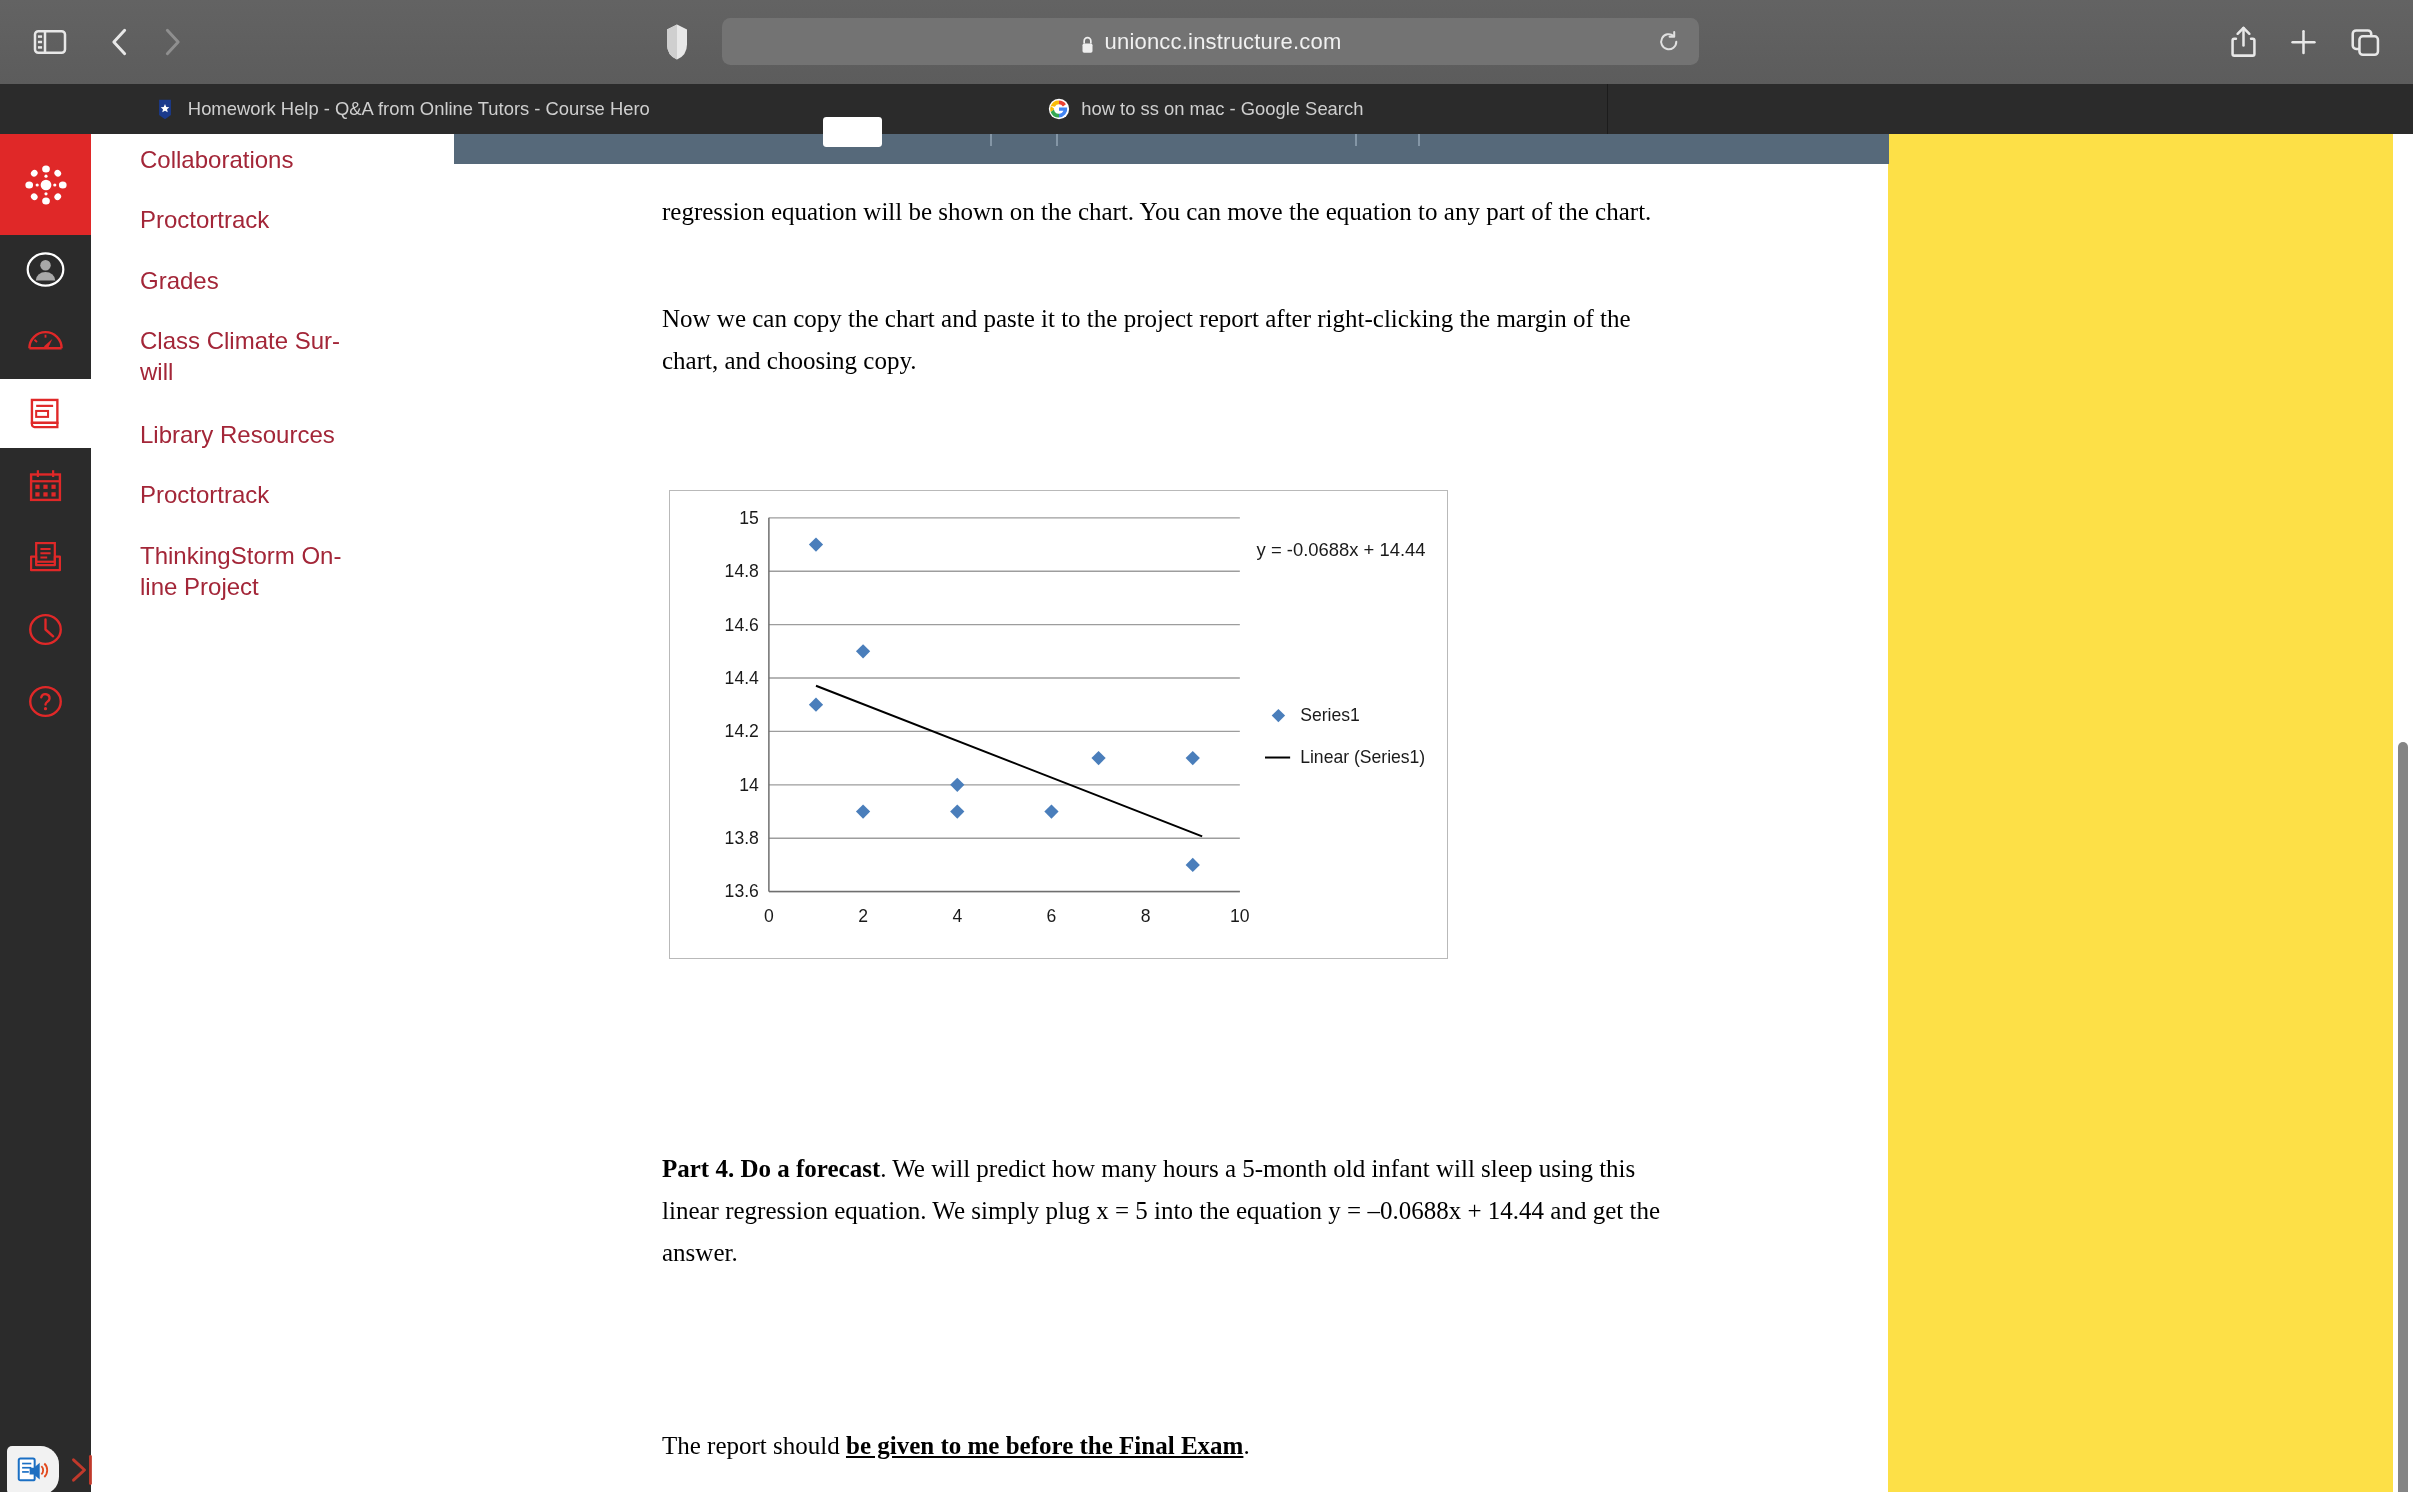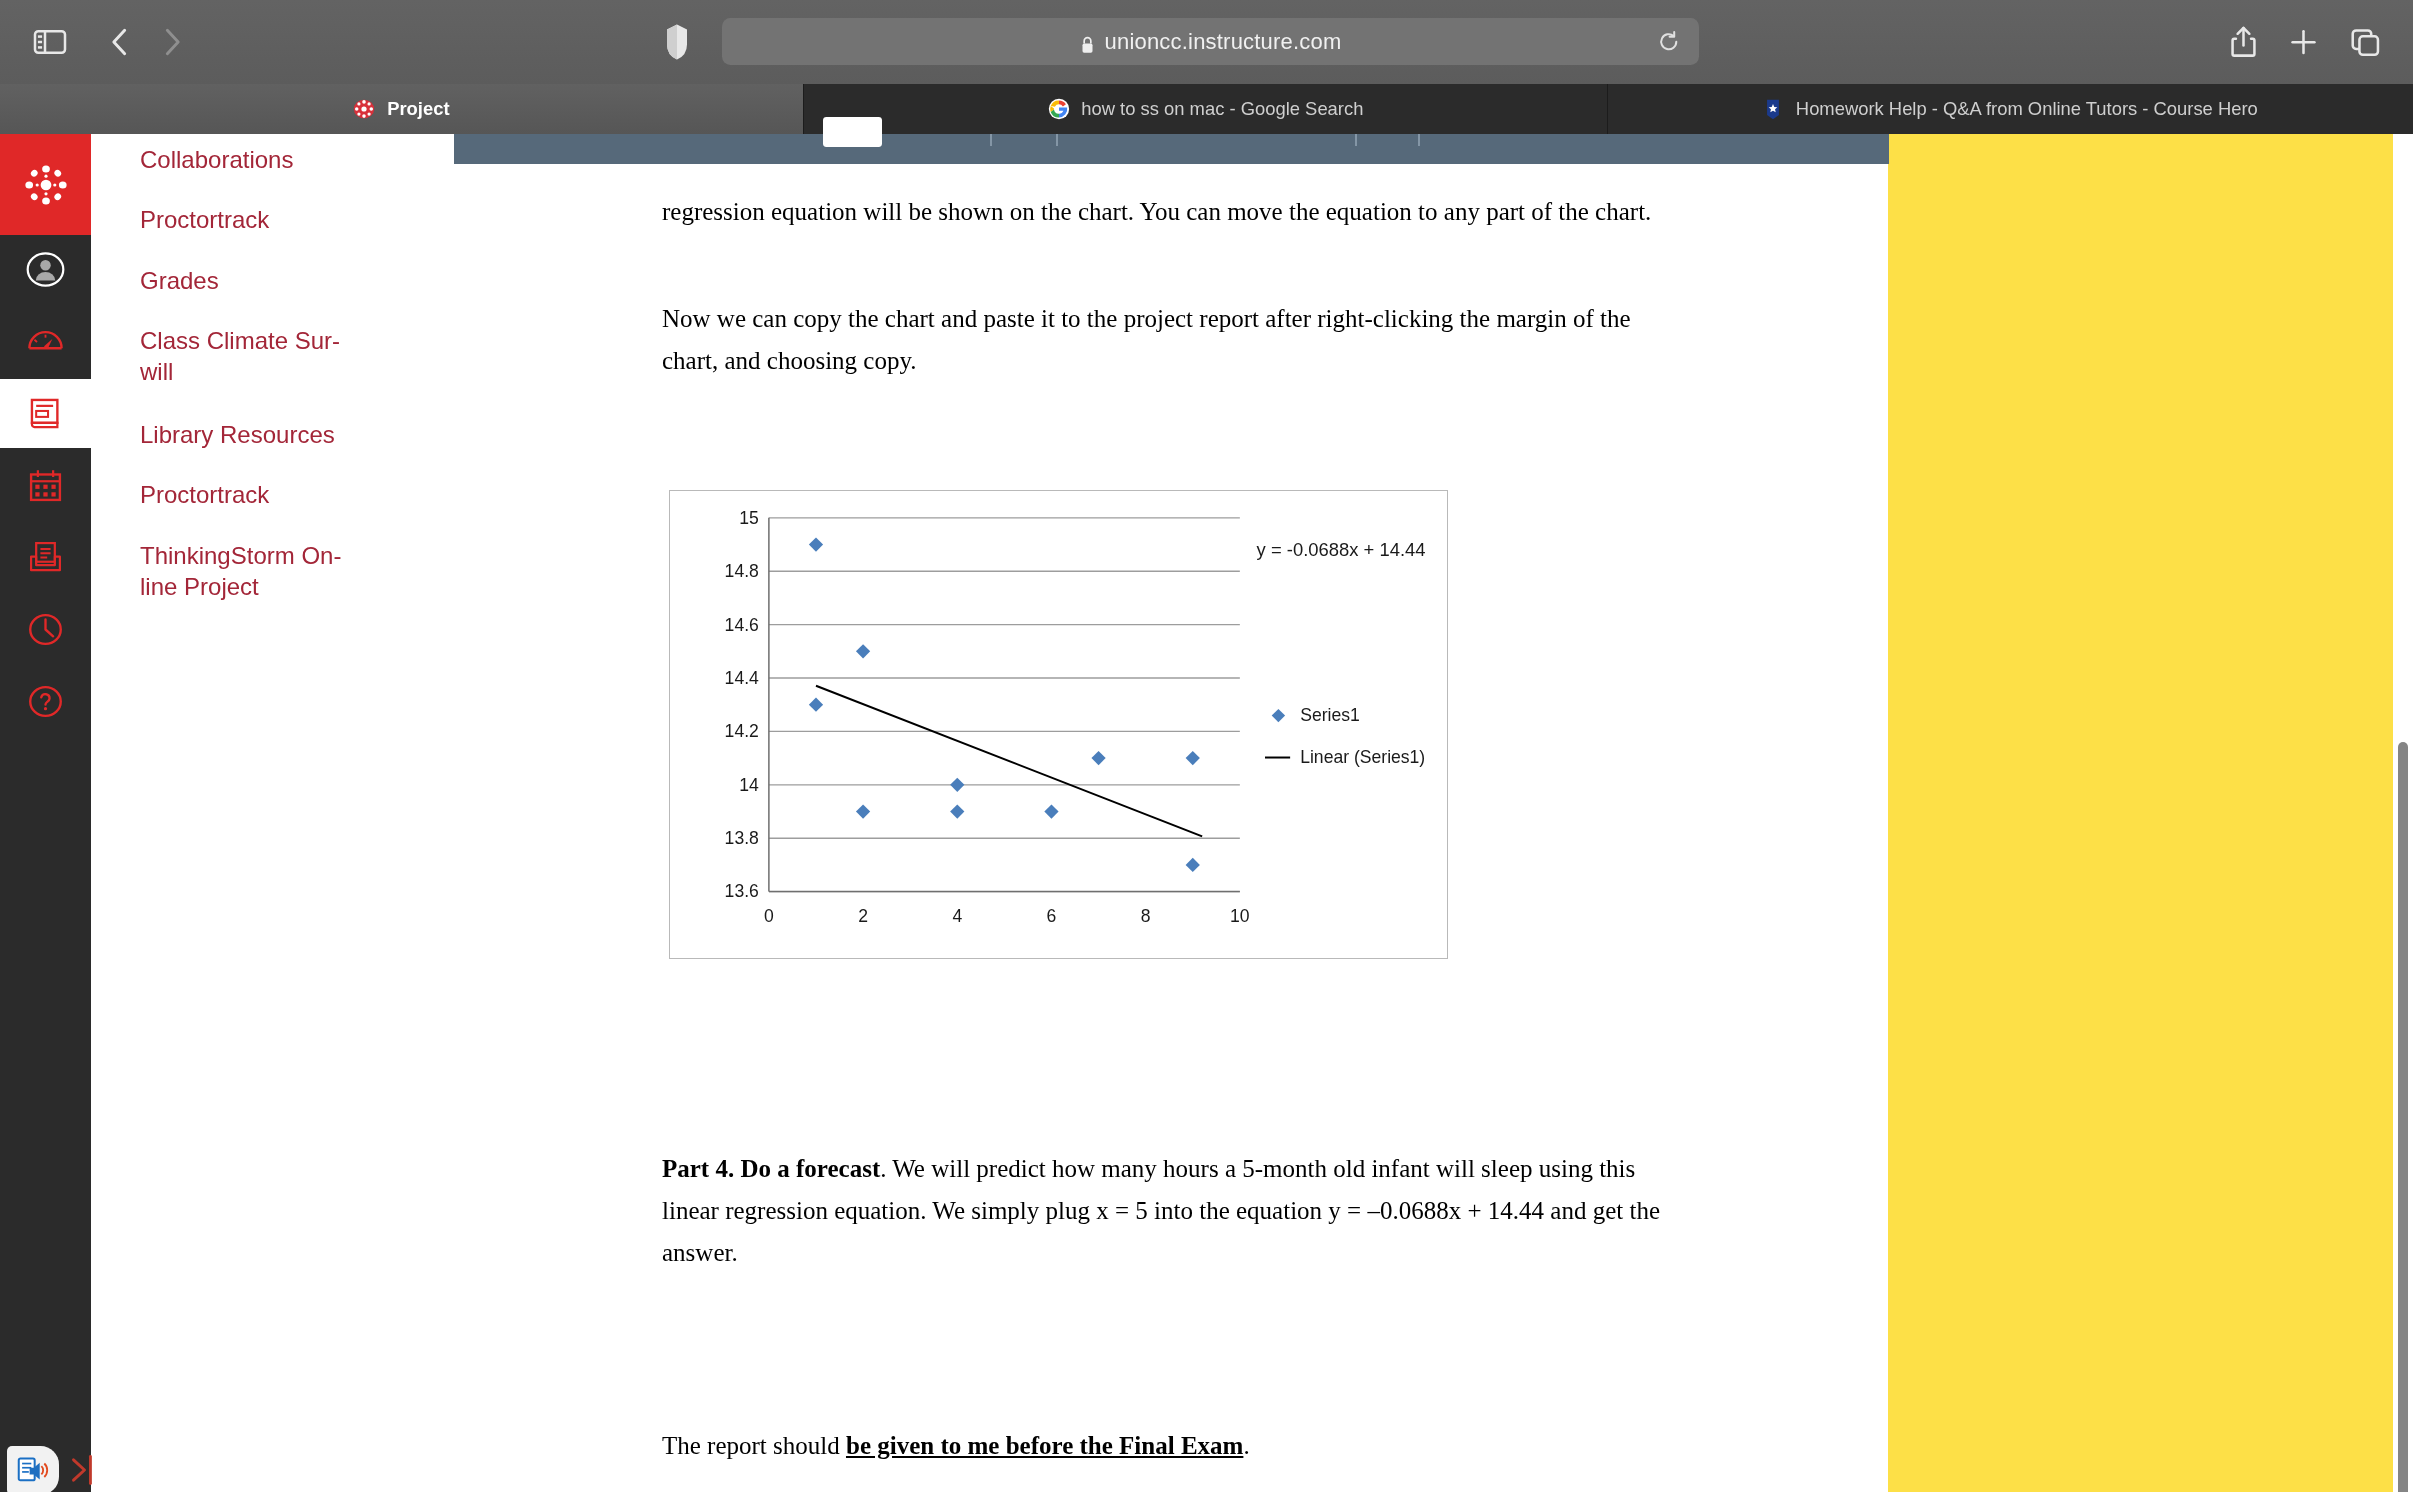--- a/index.html
+++ b/index.html
@@ -155,60 +155,43 @@
   <div id="tabs-overview-icon">
     <svg viewBox="0 0 44 48">
       <rect x="8" y="10" width="22" height="22" rx="4" fill="none" stroke="#e8e8e8" stroke-width="3"></rect>
       <rect x="16" y="17" width="22" height="22" rx="4" fill="#5c5c5c" stroke="#e8e8e8" stroke-width="3"></rect>
     </svg>
   </div>
 </div>
 
 <div id="tab-bar">
 
-  <div class="tab active" id="tab-0">
+
+  <div class="tab" id="tab-2">
     <span class="tab-fav">
       <svg viewBox="0 0 26 26">
-        <ellipse cx="13" cy="13" rx="12" ry="11" fill="#d8303a"></ellipse>
-        <circle cx="13" cy="13" r="3.1" fill="#fff"></circle>
-        <circle cx="13" cy="4.6" r="2.1" fill="#fff"></circle>
-          <circle cx="13" cy="21.4" r="2.1" fill="#fff"></circle>
-        <circle cx="4.4" cy="13" r="2.1" fill="#fff"></circle>
-          <circle cx="21.6" cy="13" r="2.1" fill="#fff"></circle>
-        <circle cx="7" cy="7" r="1.9" fill="#fff"></circle>
-          <circle cx="19" cy="19" r="1.9" fill="#fff"></circle>
-        <circle cx="19" cy="7" r="1.9" fill="#fff"></circle>
-          <circle cx="7" cy="19" r="1.9" fill="#fff"></circle>
+        <path d="M6 2 h14 v18 l-7 5 l-7 -5 Z" fill="#1b3a8c"></path>
+        <path d="M13 7.2 l1.55 3.4 l3.55 .35 l-2.7 2.45 l.8 3.5 l-3.2 -1.9 l-3.2 1.9 l.8 -3.5 l-2.7 -2.45 l3.55 -.35 Z" fill="#ffffff"></path>
       </svg>
     </span>
-    <span>Project</span>
+    <span>Homework Help - Q&amp;A from Online Tutors - Course Hero</span>
   </div>
 
   <div class="tab" id="tab-1">
     <span class="tab-fav">
       <svg viewBox="0 0 26 26">
         <circle cx="13" cy="13" r="12" fill="#fff"></circle>
         <path d="M13 3 a10 10 0 0 1 8.2 4.3 l-3.6 2.7 A5.6 5.6 0 0 0 13 7.4 Z" fill="#ea4335"></path>
         <path d="M3.2 9.6 A10 10 0 0 1 13 3 v4.4 a5.6 5.6 0 0 0 -4.9 2.9 Z" fill="#fbbc05"></path>
         <path d="M3.2 9.6 l3.9 2.7 a5.6 5.6 0 0 0 0 1.4 l-3.9 2.7 A10 10 0 0 1 3.2 9.6 Z" fill="#fbbc05"></path>
         <path d="M3.2 16.4 l3.9 -2.7 A5.6 5.6 0 0 0 13 18.6 V23 A10 10 0 0 1 3.2 16.4 Z" fill="#34a853"></path>
         <path d="M13 23 v-4.4 a5.6 5.6 0 0 0 5.2 -3.4 H13 v-4 h9.6 A10 10 0 0 1 13 23 Z" fill="#4285f4"></path>
       </svg>
     </span>
     <span>how to ss on mac - Google Search</span>
-  </div>
-
-  <div class="tab" id="tab-2">
-    <span class="tab-fav">
-      <svg viewBox="0 0 26 26">
-        <path d="M6 2 h14 v18 l-7 5 l-7 -5 Z" fill="#1b3a8c"></path>
-        <path d="M13 7.2 l1.55 3.4 l3.55 .35 l-2.7 2.45 l.8 3.5 l-3.2 -1.9 l-3.2 1.9 l.8 -3.5 l-2.7 -2.45 l3.55 -.35 Z" fill="#ffffff"></path>
-      </svg>
-    </span>
-    <span>Homework Help - Q&amp;A from Online Tutors - Course Hero</span>
   </div>
 </div>
 
 <div id="global-nav">
   <div id="global-nav-inner"></div>
 
   <div id="canvas-logo-cell">
     <svg width="52" height="52" viewBox="0 0 62 62">
       <circle cx="31" cy="31" r="6.4" fill="#fff"></circle>
       <ellipse cx="31" cy="12" rx="4.6" ry="4.2" fill="#fff"></ellipse>

